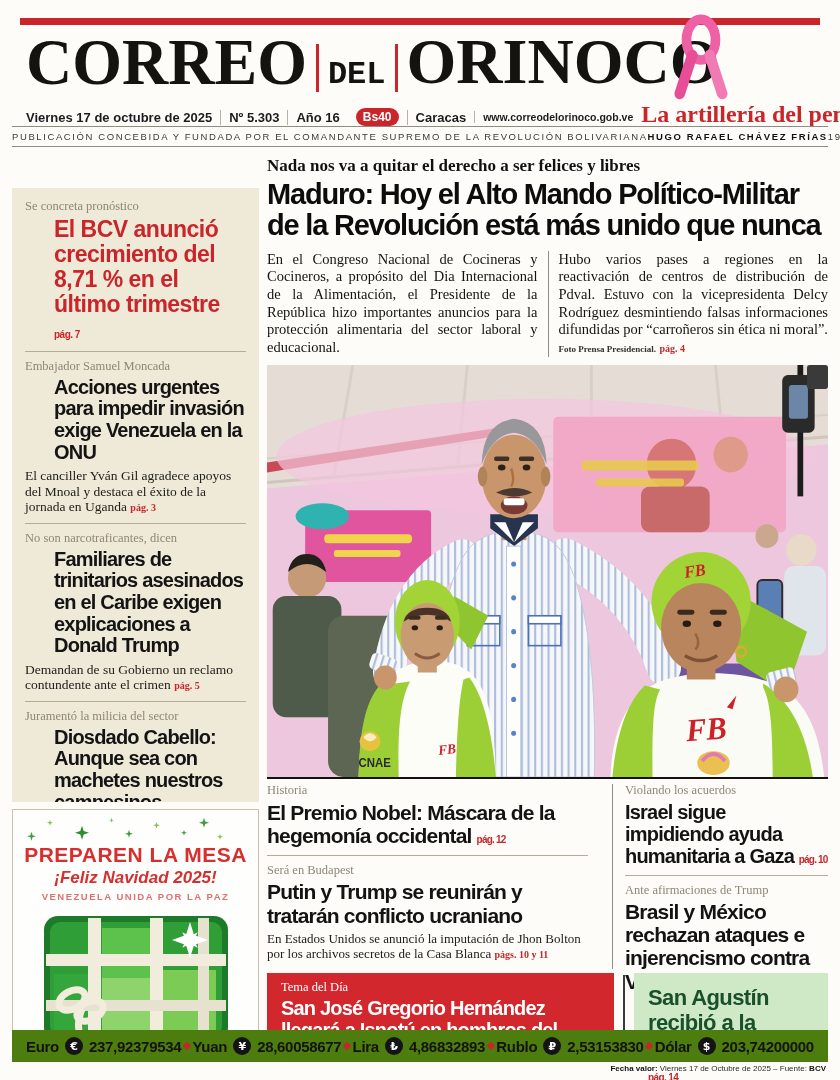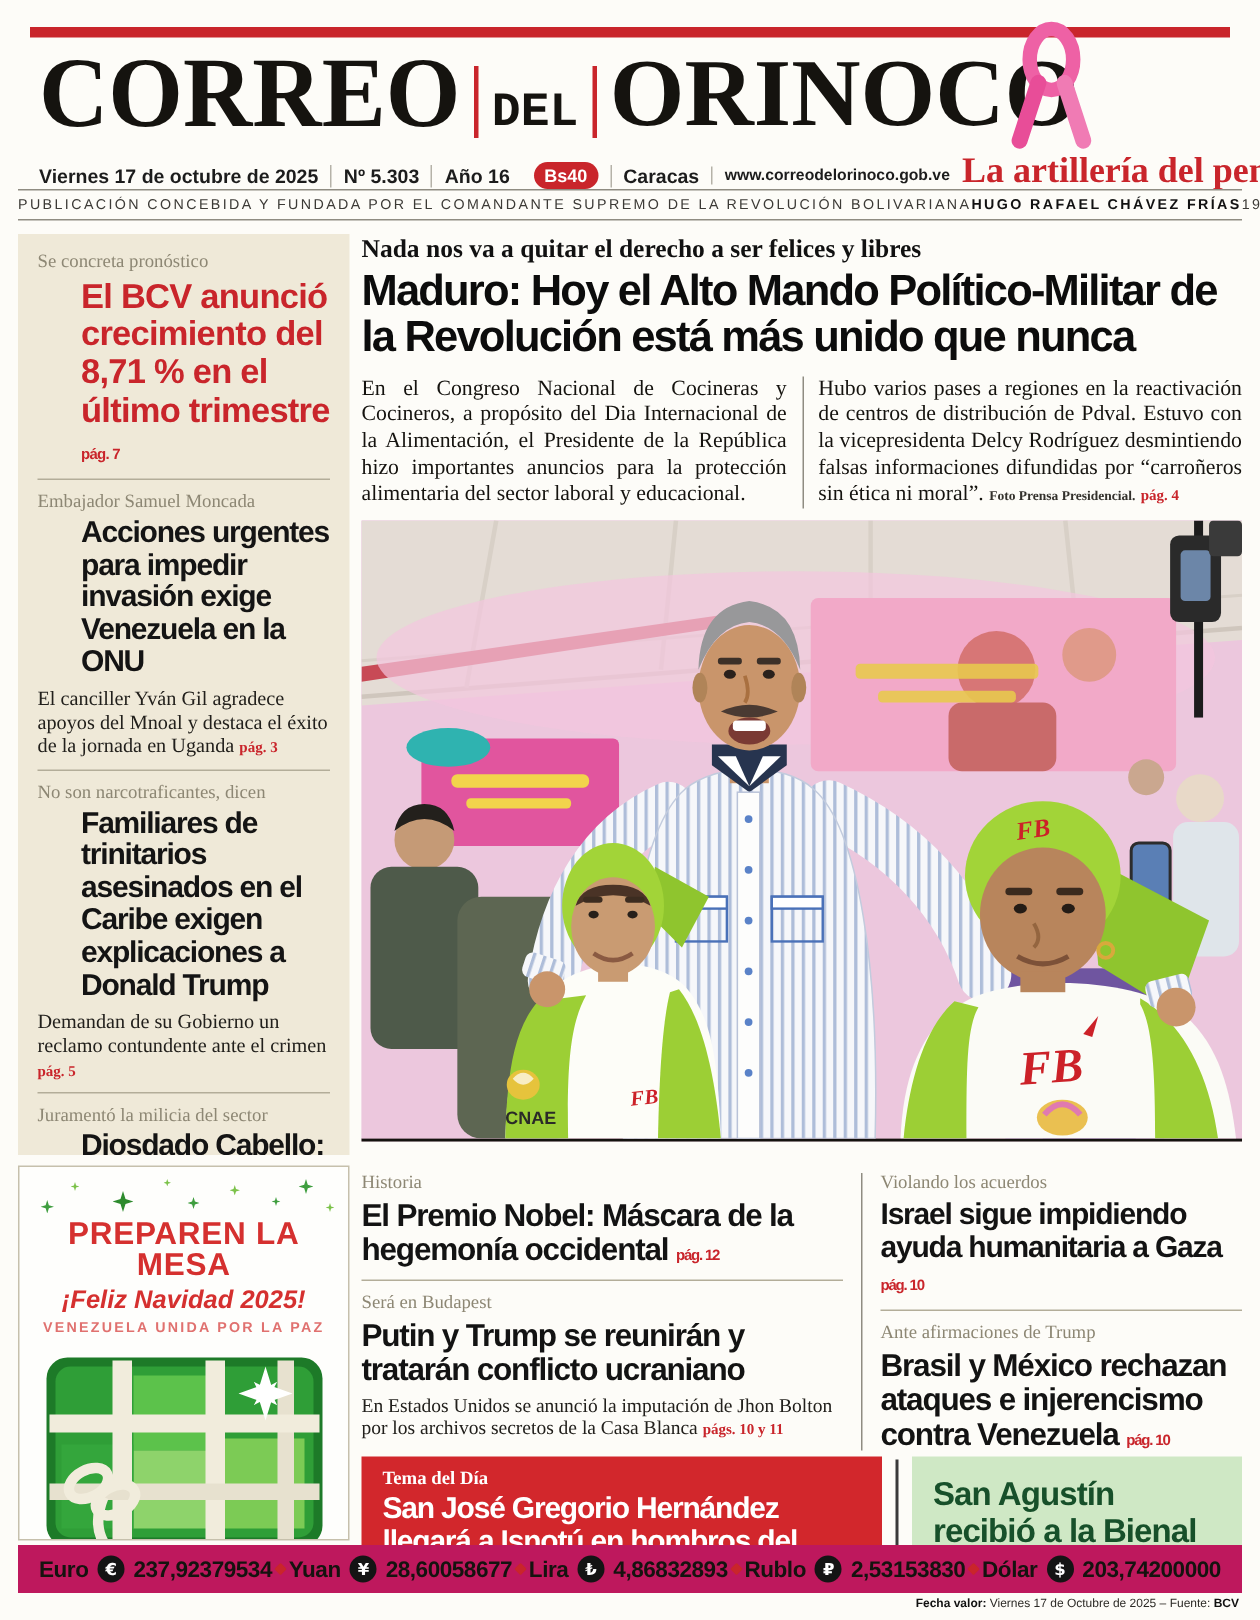--- a/index.html
+++ b/index.html
@@ -26,21 +26,21 @@
 
   .founder-wrap { position:absolute; top:126px; left:12px; right:12px; }
   .rule { border-top:1px solid #8f8c82; }
   .founder-line { display:flex; justify-content:space-between; align-items:center; font-size:9.5px; letter-spacing:1.6px; color:#3c3a36; padding:4px 2px 4px 0; white-space:nowrap; }
   .founder-line b { color:#111; letter-spacing:1.6px; }
 
   
   .content { position:absolute; top:156px; left:12px; right:12px; display:flex; gap:8px; }
 
   
-  .sidebar { width:221px; flex:none; display:flex; flex-direction:column; }
+  .sidebar { width:247px; flex:none; display:flex; flex-direction:column;justify-content:flex-end; }
   .sidebar-news { background:#efe9d8; padding:12px 13px 6px; height:614px; overflow:hidden; }
   .kicker { font-family:"Liberation Serif",serif; color:#8d8774; font-size:12.5px; margin-bottom:3px; line-height:1.1; }
   .sb-headline { font-size:20px; font-weight:bold; letter-spacing:-0.8px; line-height:1.08; color:#141414;margin-left:29px; }
   .sb-headline.red { color:#c9252b; font-size:23px; letter-spacing:-0.5px; line-height:1.1; }
   .deck { font-family:"Liberation Serif",serif; font-size:13.5px; line-height:1.16; color:#22201c; margin-top:5px; }
   .pref { color:#c9252b; font-size:10px; font-weight:bold; white-space:nowrap; }
   .story-sep { border:0; border-top:1px solid #b3ad99; margin:8px 0; }
 
   
   .ad-box { margin-top:7px; background:#fefefc; border:1px solid #c6c0ac; height:250px; position:relative; overflow:hidden; padding-top:34px; text-align:center; }
@@ -57,39 +57,39 @@
   .intro-row { display:flex; margin-top:9px; font-family:"Liberation Serif",serif; font-size:14.5px; line-height:1.22; text-align:justify; color:#15130f; }
   .intro-col { width:50%; }
   .intro-col.left { padding-right:10px; }
   .intro-col.right { padding-left:10px; border-left:1px solid #8f8c82; }
   .credit { font-family:Liberation Serif, serif; font-size:9px; font-weight:bold; color:#33312c; }
 
   .photo { margin-top:8px; width:100%; height:414px; border-bottom:2px solid #14120f; background:#ecc7dd; }
   .photo svg { display:block; width:100%; height:100%; }
 
   
-  .secondary { display:flex; margin-top:21px; height:185px; }
+  .secondary { display:flex; margin-top:5px; height:185px;gap:12px; }
   .col-mid { width:333px; flex:none; padding-right:12px; }
   .col-right { flex:1; border-left:1px solid #8f8c82; padding-left:12px; }
   .sec-headline { font-size:21px; font-weight:bold; letter-spacing:-0.8px; line-height:1.1; color:#131313; }
   .sec-headline.sm { font-size:20px; }
   .sec-deck { font-family:"Liberation Serif",serif; font-size:13px; line-height:1.18; color:#22201c; margin-top:4px; }
 
   
   .bottom-row { display:flex; margin-top:4px; height:86px; align-items:stretch; }
   .red-box { width:347px; flex:none; background:#d2272c; color:#fff; padding:7px 14px 6px; }
-  .red-kicker { font-family:"Liberation Serif",serif; font-weight:bold; font-size:12.5px; margin-bottom:2px; }
+  .red-kicker { font-family:"Liberation Serif",serif; font-weight:normal; font-size:12.5px; margin-bottom:2px; }
   .red-headline { font-size:20px; font-weight:bold; letter-spacing:-0.8px; line-height:1.1; }
   .red-headline .pref { color:#f3c8c8; font-size:9px; }
   .box-divider { width:2px; background:#3a3a3a; margin:2px 9px; }
   .green-box { flex:1; background:#cfe8c5; color:#17502a; padding:12px 14px; }
   .green-headline { font-size:22px; font-weight:bold; letter-spacing:-0.6px; line-height:1.15; }
 
   
-  .ticker { position:absolute; left:12px; right:12px; top:1030px; height:32px; background:#be185d; display:flex; align-items:center; justify-content:space-between; padding:0 14px; }
+  .ticker { position:absolute; left:12px; right:12px; top:1030px; height:32px; background:#4d7c0f; display:flex; align-items:center; justify-content:space-between; padding:0 14px; }
   .cur { display:flex; align-items:center; gap:6px; font-size:15px; font-weight:bold; color:#15130f; letter-spacing:-0.3px; }
   .cur-sym { width:18px; height:18px; border-radius:50%; background:#141414; color:#fff; font-size:11px; font-weight:bold; display:inline-flex; align-items:center; justify-content:center; font-family:"DejaVu Sans",sans-serif; }
   .tick-sep { width:6px; height:6px; background:#c9252b; border-radius:1px; transform:rotate(45deg); }
   .ticker-note { position:absolute; right:14px; top:1064px; font-size:8px; color:#2c2a26; }
   .ticker-note b { color:#111; }
 </style>
 </head>
 <body>
 
 <div class="page">

